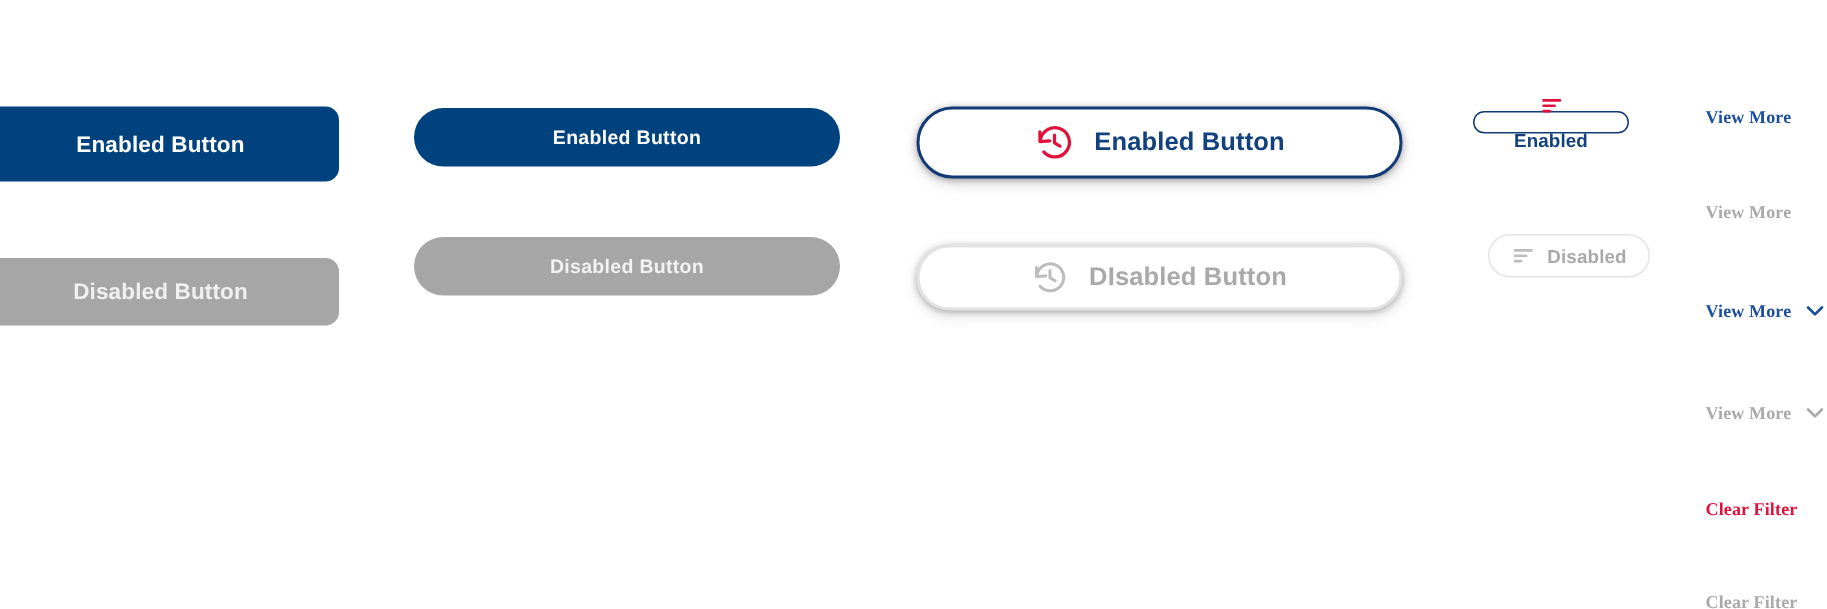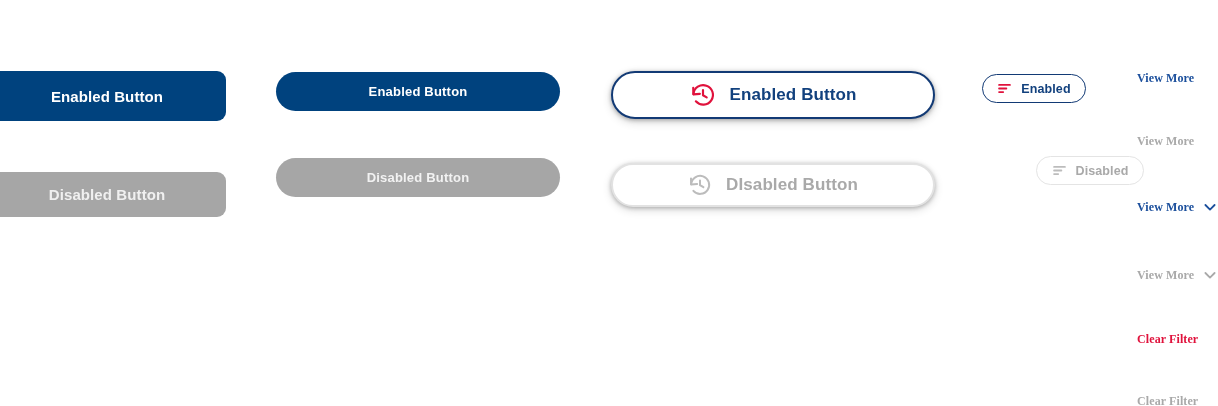--- a/index.html
+++ b/index.html
@@ -159,32 +159,32 @@
     <span class="icon">
       <svg width="24" height="24" viewBox="0 0 24 24" fill="none" stroke="#bcbcbc" stroke-width="2" stroke-linecap="round" stroke-linejoin="round">
         <path d="M3.2 11.2a9 9 0 1 1 2.2 6.6"></path>
         <polyline points="3.0,5.4 3.1,11.4 9.1,11.0"></polyline>
         <polyline points="12,7.4 12,12.2 15.4,14.2"></polyline>
       </svg>
     </span>
     <span>DIsabled Button</span>
   </button>
 
-  <button class="abs btn-outline-sm" style="left:982px; top:74px; width:104px; height:29px;">
+  <button class="abs btn-outline-sm" style="left:982px; top:74px; width:104px; height:15px;flex-direction:column;">
     <span class="icon">
       <svg width="15" height="15" viewBox="0 0 16 16" fill="none" stroke="#e0123c" stroke-width="1.9" stroke-linecap="round">
         <line x1="2.2" y1="4.2" x2="13.8" y2="4.2"></line>
         <line x1="2.2" y1="8.0" x2="10.0" y2="8.0"></line>
         <line x1="2.2" y1="11.8" x2="6.6" y2="11.8"></line>
       </svg>
     </span>
     <span>Enabled</span>
   </button>
 
-  <button class="abs btn-outline-sm disabled" disabled="" style="left:1036px; top:156px; width:108px; height:29px;">
+  <button class="abs btn-outline-sm disabled" disabled="" style="left:992px; top:156px; width:108px; height:29px;">
     <span class="icon">
       <svg width="15" height="15" viewBox="0 0 16 16" fill="none" stroke="#bcbcbc" stroke-width="1.9" stroke-linecap="round">
         <line x1="2.2" y1="4.2" x2="13.8" y2="4.2"></line>
         <line x1="2.2" y1="8.0" x2="10.0" y2="8.0"></line>
         <line x1="2.2" y1="11.8" x2="6.6" y2="11.8"></line>
       </svg>
     </span>
     <span>Disabled</span>
   </button>
 

